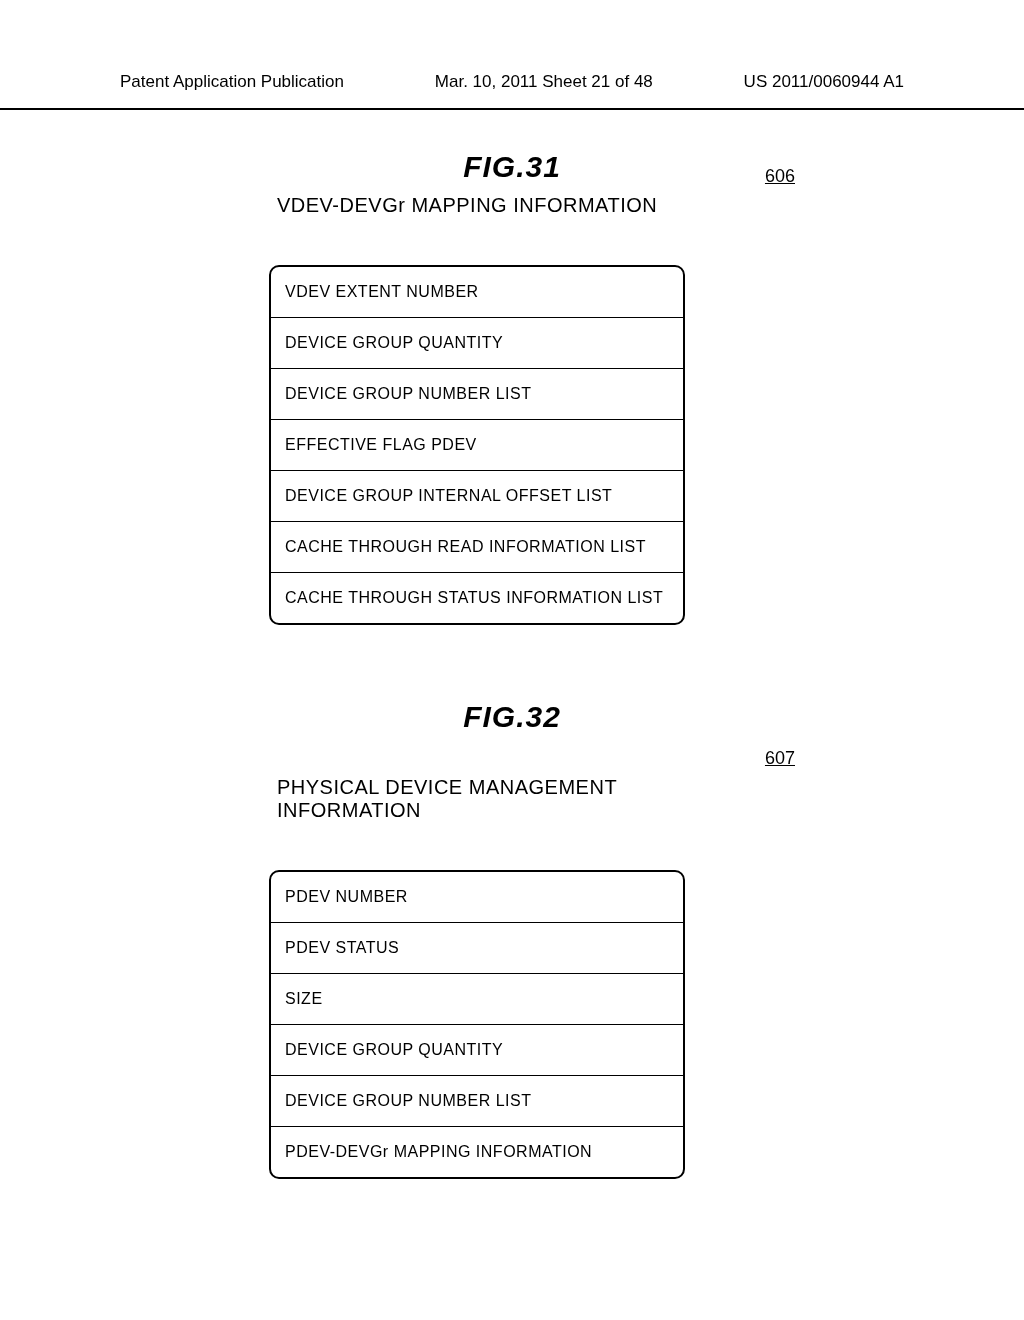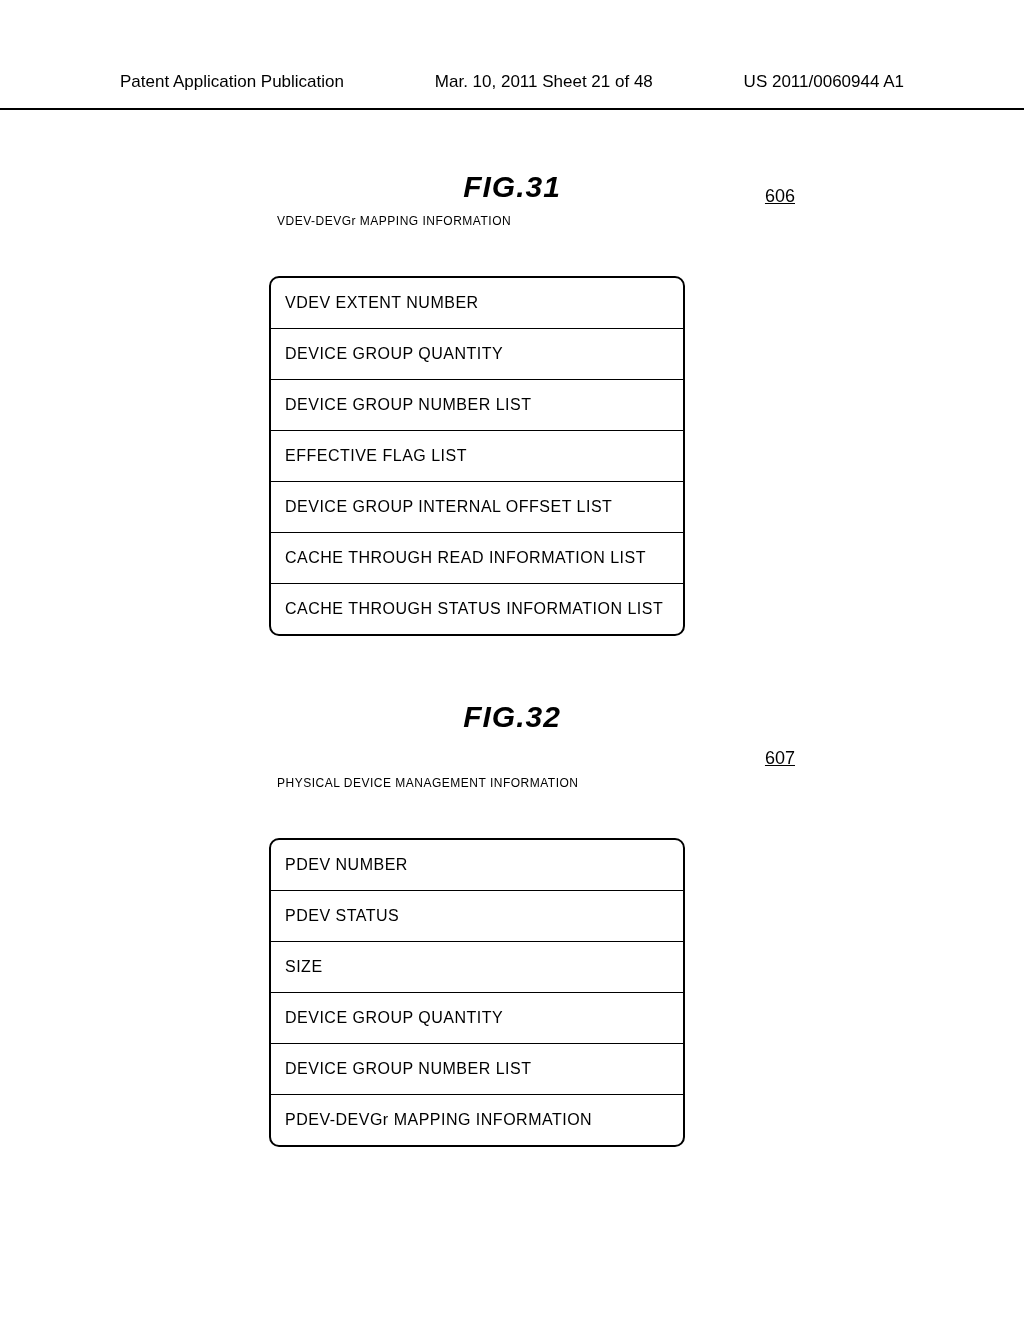--- a/index.html
+++ b/index.html
@@ -27,40 +27,40 @@
   .fig-title {
     font-family: "Arial Black", Arial, sans-serif;
     font-style: italic;
     font-weight: 900;
     font-size: 30px;
     text-align: center;
     letter-spacing: 1px;
   }
 
   .fig31-wrap { position: absolute; top: 150px; left: 0; width: 100%; }
-  .fig31-wrap .fig-title { margin-bottom: 10px; margin-top: 20px; }
+  .fig31-wrap .fig-title { margin-bottom: 10px; }
 
   .fig32-wrap { position: absolute; top: 700px; left: 0; width: 100%; }
   .fig32-wrap .fig-title { margin-bottom: 42px; }
 
   .table-block {
     position: relative;
     width: 460px;
     margin-left: 225px;
     padding-left: 44px;
   }
   .top-num {
     position: absolute;
     top: -28px;
     right: -110px;
     font-size: 18px;
     text-decoration: underline;
   }
   .table-caption {
-    font-size: 12px;
+    font-size: 20px;
     letter-spacing: 0.5px;
     margin-bottom: 4px;
     margin-left: 8px;
   }
   .tbl {
     border: 2.5px solid #000;
     border-radius: 10px;
     overflow: hidden;
     margin-top: 48px;
   }
@@ -97,21 +97,21 @@
         <span>DEVICE GROUP QUANTITY</span>
         
         
       </div>
       <div class="row">
         <span>DEVICE GROUP NUMBER LIST</span>
         
         
       </div>
       <div class="row">
-        <span>EFFECTIVE FLAG LIST</span>
+        <span>EFFECTIVE FLAG PDEV</span>
         
         
       </div>
       <div class="row">
         <span>DEVICE GROUP INTERNAL OFFSET LIST</span>
         
         
       </div>
       <div class="row">
         <span>CACHE THROUGH READ INFORMATION LIST</span>

